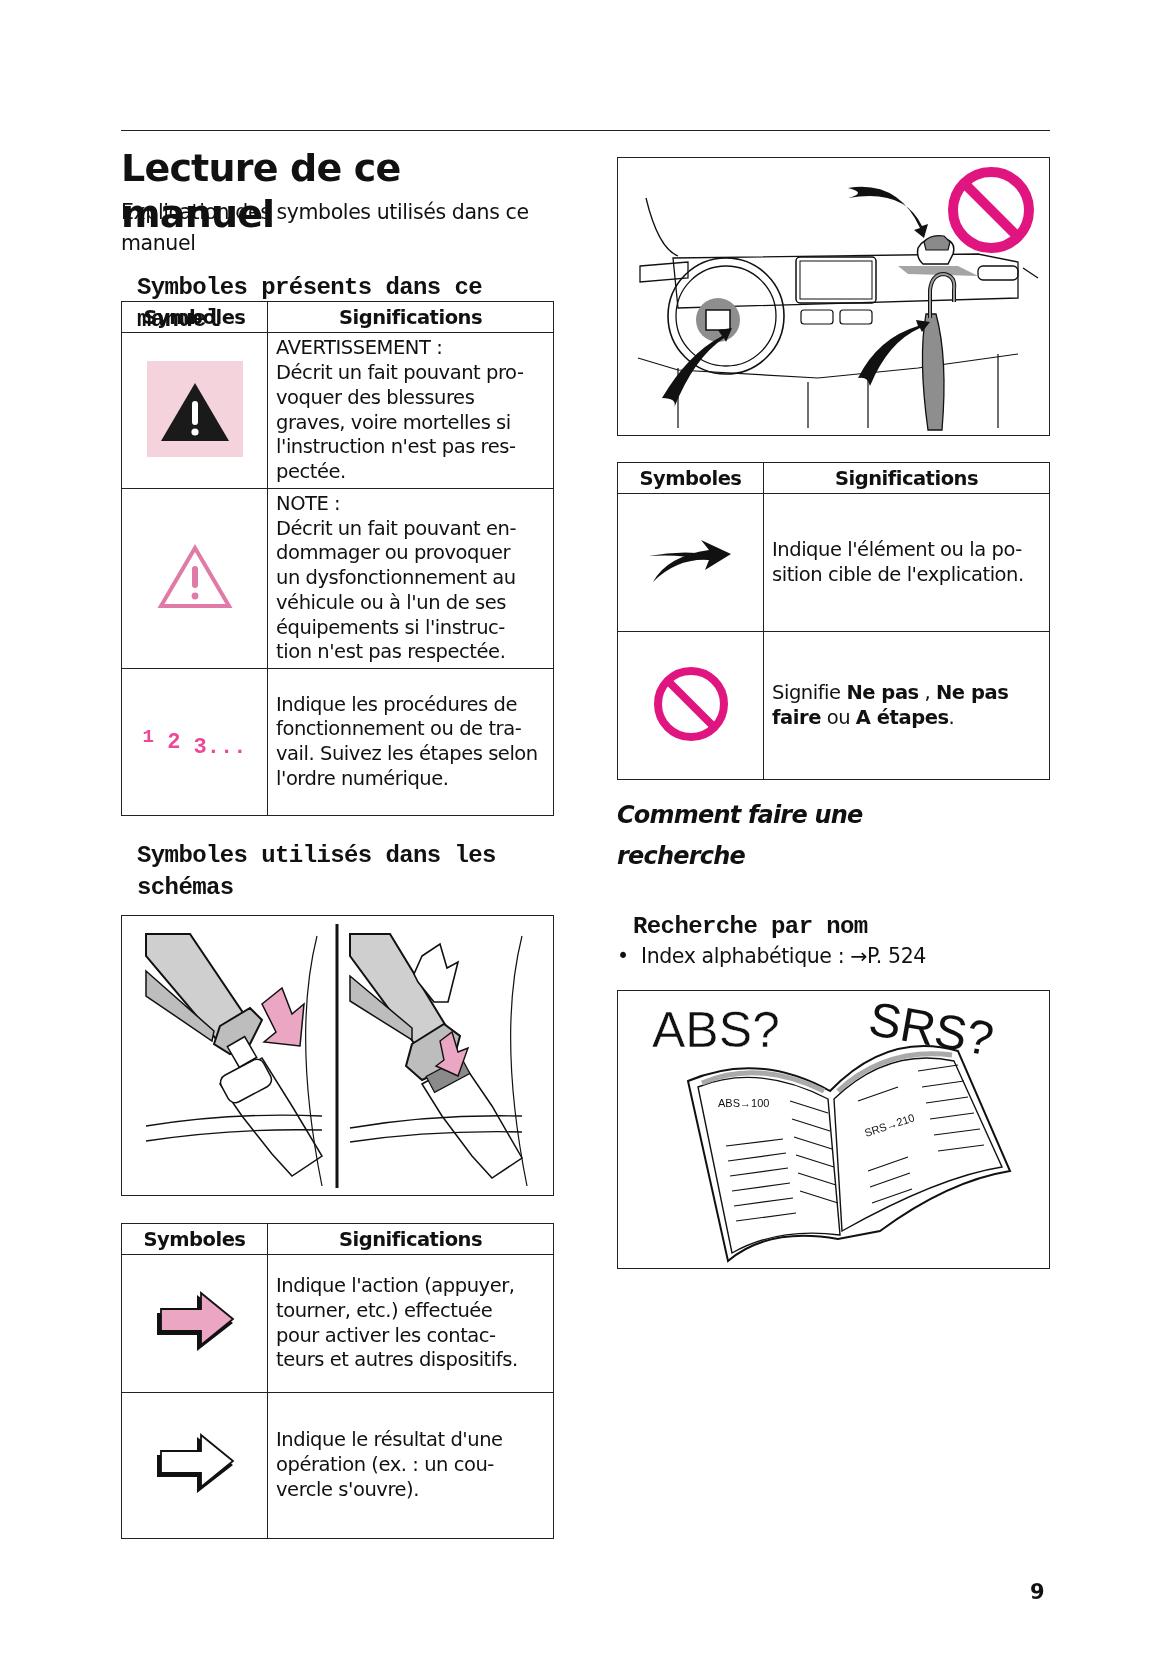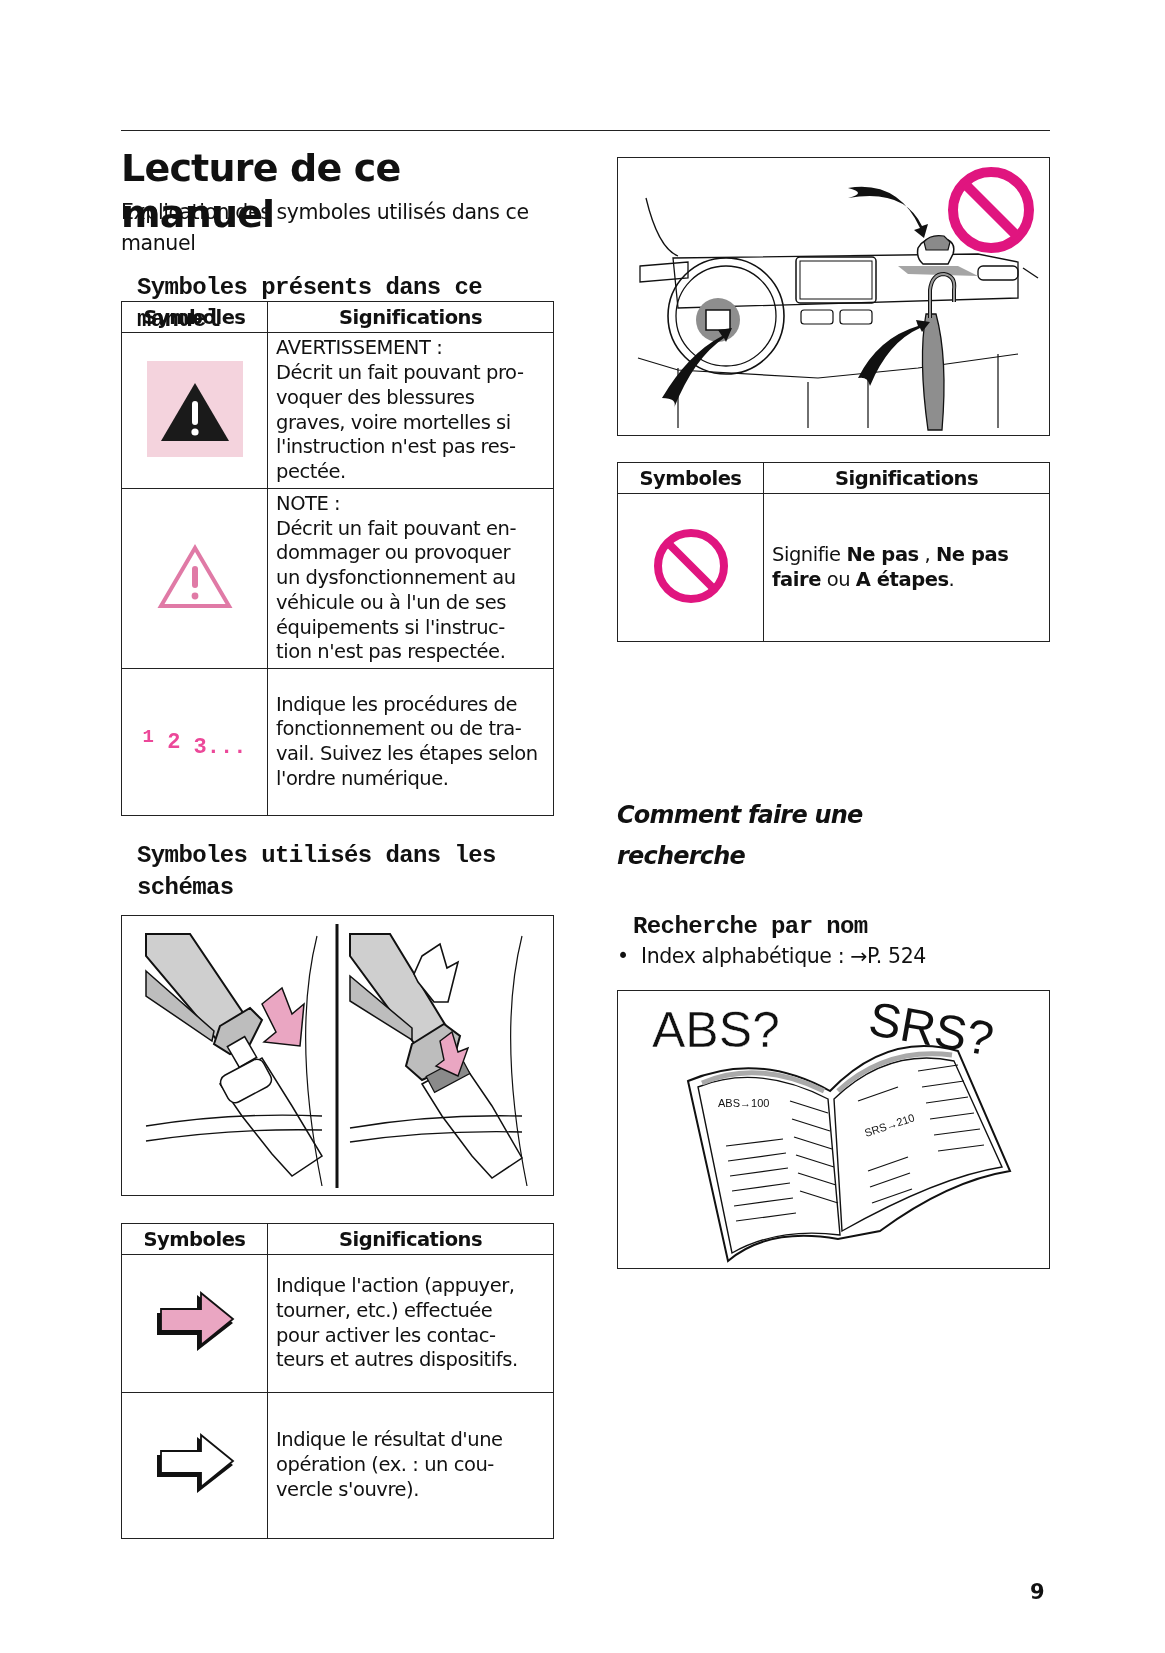--- a/index.html
+++ b/index.html
@@ -226,20 +226,32 @@
 
     <table class="sym" style="top:462px; left:0;">
       <colgroup>
           <col class="c1">
           <col>
         </colgroup>
       <tbody>
           <tr>
         <th>Symboles</th>
         <th>Significations</th>
+      </tr>
+      <tr style="height:138px;">
+        <td class="sym-cell">
+          <svg width="84" height="50" viewBox="0 0 84 50">
+            <path d="M4,46 Q18,20 60,14 L52,4 L82,18 L56,34 L60,24 Q28,22 4,46 Z" fill="#111"></path>
+            <path d="M0,20 Q30,14 60,18 L60,24 Q30,18 0,20 Z" fill="#111"></path>
+          </svg>
+        </td>
+        <td class="desc">
+          <div class="pre">Indique l'élément ou la po-
+sition cible de l'explication.</div>
+        </td>
       </tr>
       <tr style="height:148px;">
         <td class="sym-cell">
           <svg width="80" height="80" viewBox="0 0 80 80">
             <circle cx="40" cy="40" r="33" fill="none" stroke="#e0157f" stroke-width="8"></circle>
             <line x1="17" y1="17" x2="63" y2="63" stroke="#e0157f" stroke-width="8"></line>
           </svg>
         </td>
         <td class="desc">
           <div class="pre"><span>Signifie </span><b>Ne pas</b><span> , </span><b>Ne pas

